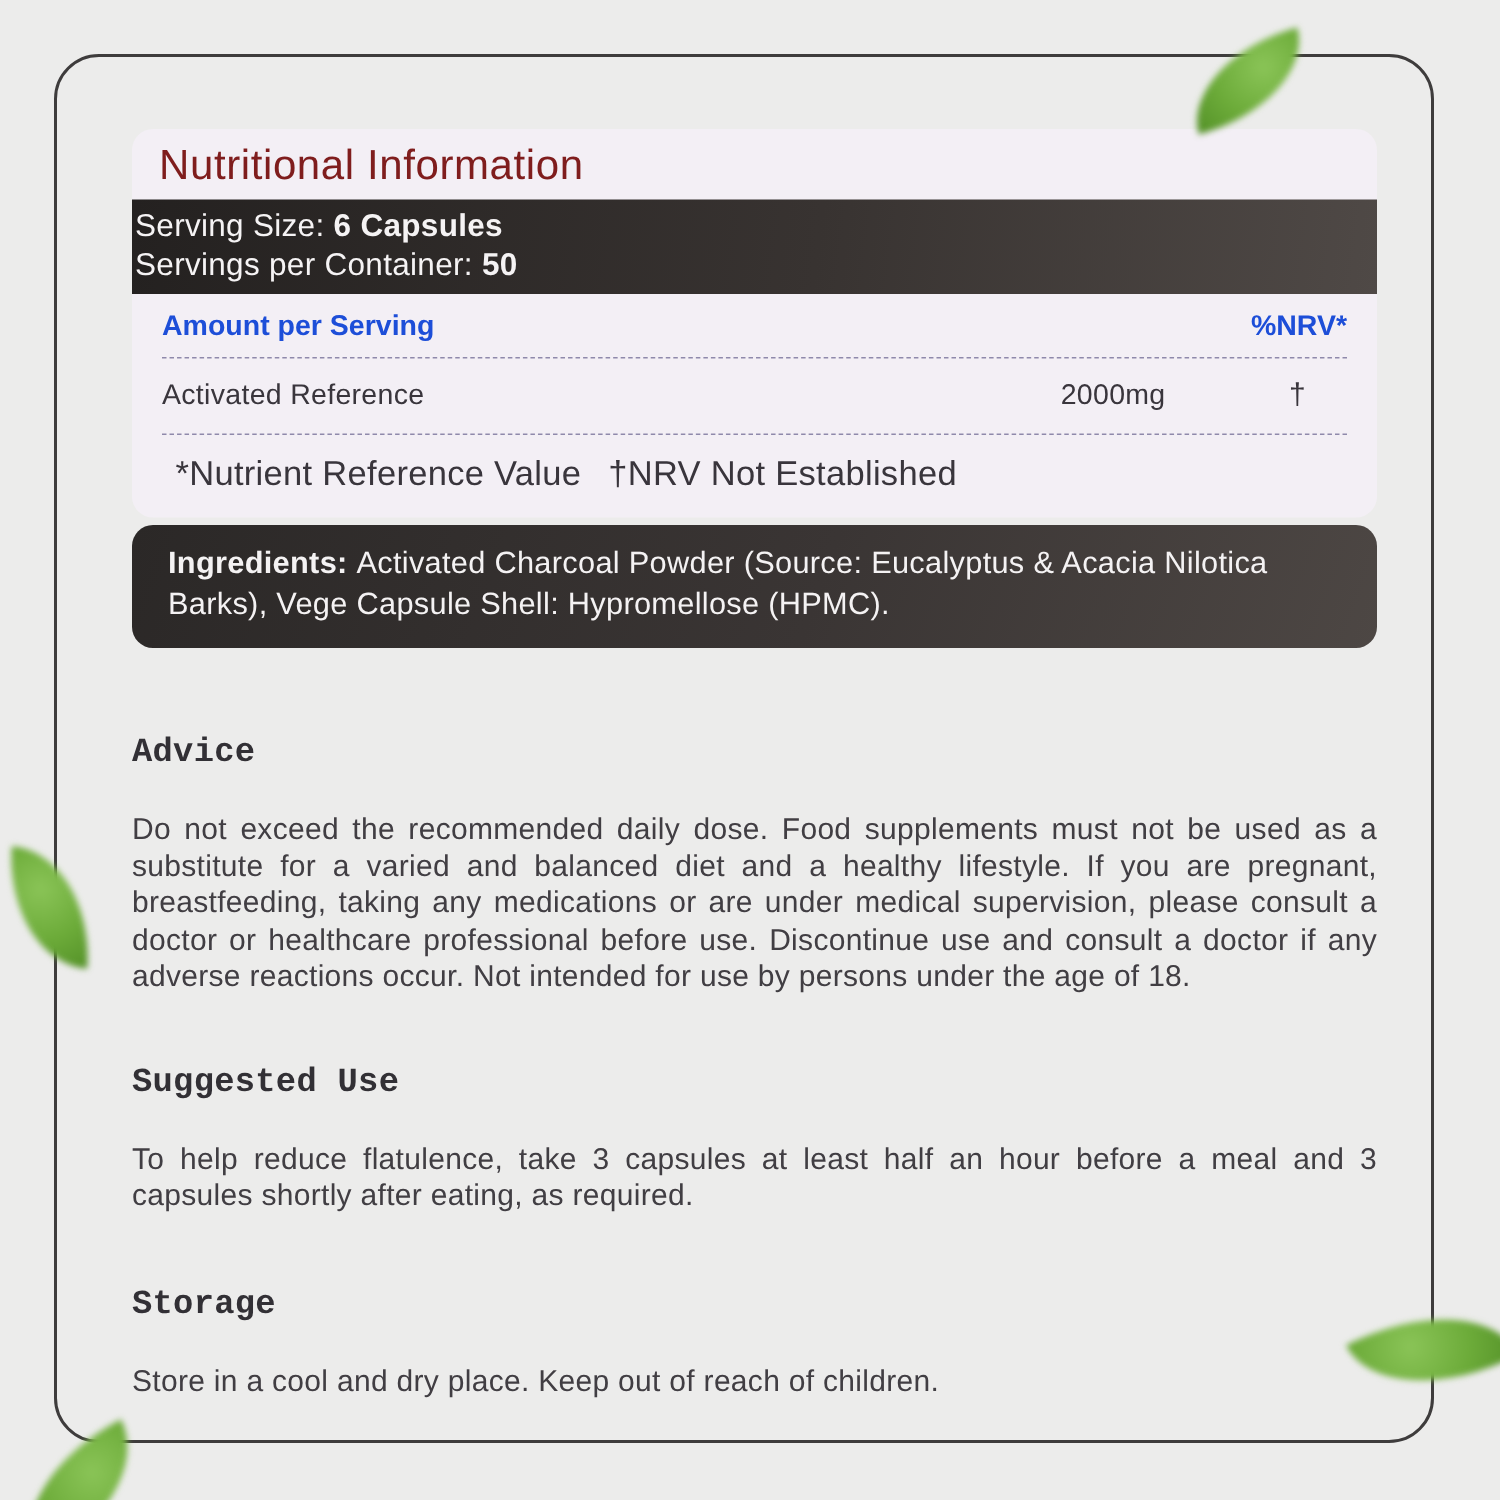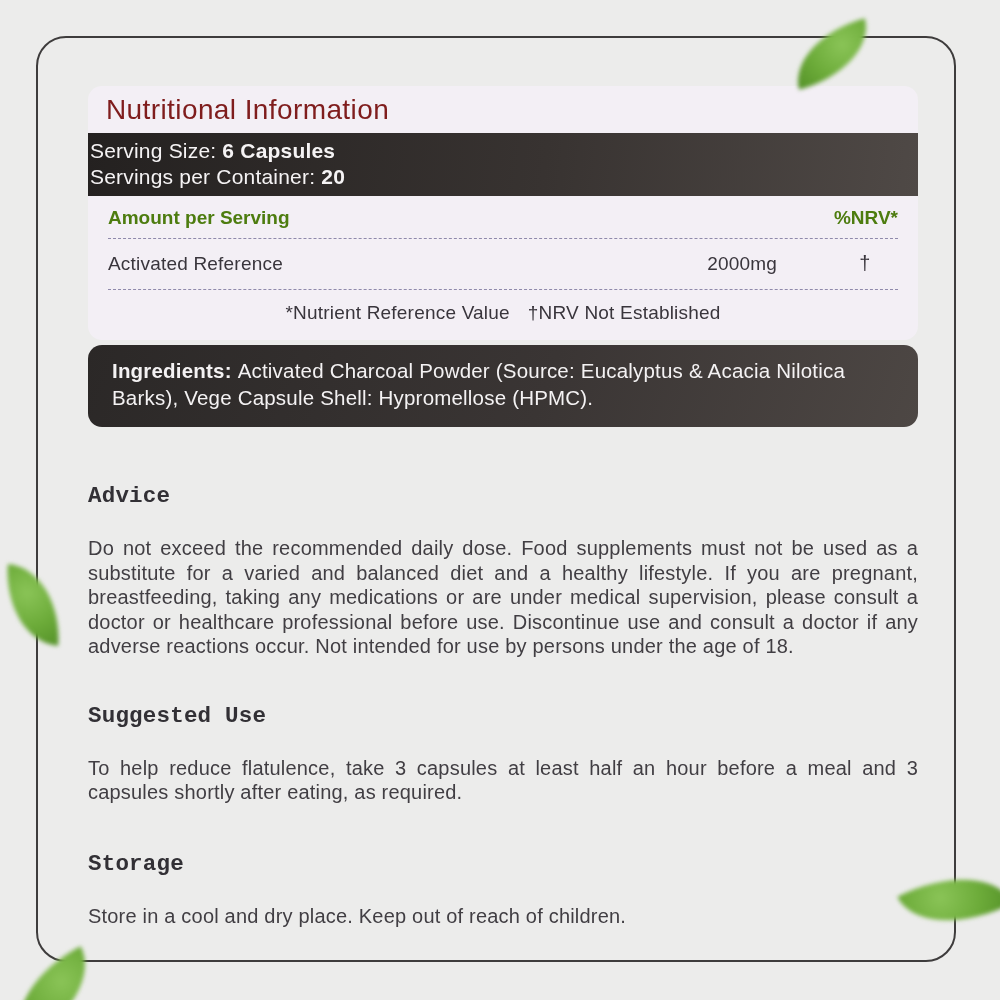--- a/index.html
+++ b/index.html
@@ -26,33 +26,33 @@
   }
   .serving-bar{
     background:linear-gradient(97deg,#242120 0%,#383331 55%,#4f4946 100%);
     color:#f5f3f4;font-size:21px;line-height:26px;
     padding:5px 18px 6px 2px;letter-spacing:.2px;
   }
   .serving-line b{font-weight:bold;}
   .table{padding:0 20px;}
   .table-head{
     display:flex;justify-content:space-between;align-items:center;
-    font-size:19px;font-weight:bold;color:#4d7c0f;
+    font-size:19px;font-weight:bold;color:#1d4ed8;
     padding:11px 0 9px 0;
   }
   .dashed{border-top:1px dashed #8f89ab;height:0;}
   .nutrient-row{
     display:flex;align-items:center;font-size:19px;color:#39353c;
     padding:13px 0 14px 0;letter-spacing:.2px;
   }
   .nutrient-name{flex:1;}
   .nutrient-amount{text-align:right;margin-right:55px;}
   .nutrient-nrv{width:66px;text-align:center;font-size:20px;}
   .footnote{
-    text-align:center;font-size:19px;color:#39353c;
+    text-align:left;font-size:23px;color:#39353c;
     padding:12px 0 16px 0;letter-spacing:.2px;
   }
   .footnote span{margin:0 9px;}
   .ingredients-box{
     margin-top:5px;
     background:linear-gradient(110deg,#2b2827 0%,#3a3534 55%,#4d4744 100%);
     border-radius:14px;color:#f4f2f3;
     font-size:20.5px;line-height:26.5px;letter-spacing:.2px;
     padding:13px 24px 16px 24px;
   }
@@ -91,21 +91,21 @@
 <div class="leaf leaf-bottom-right"></div>
 <div class="leaf leaf-bottom-left"></div>
 
 <div class="content">
 
   <div class="label-panel">
     <div class="label-title">Nutritional Information</div>
 
     <div class="serving-bar">
       <div class="serving-line"><span>Serving Size: </span><b>6 Capsules</b></div>
-      <div class="serving-line"><span>Servings per Container: </span><b>20</b></div>
+      <div class="serving-line"><span>Servings per Container: </span><b>50</b></div>
     </div>
 
     <div class="table">
       <div class="table-head">
         <span>Amount per Serving</span>
         <span>%NRV*</span>
       </div>
       <div class="dashed"></div>
       <div class="nutrient-row">
         <span class="nutrient-name">Activated Reference</span>

